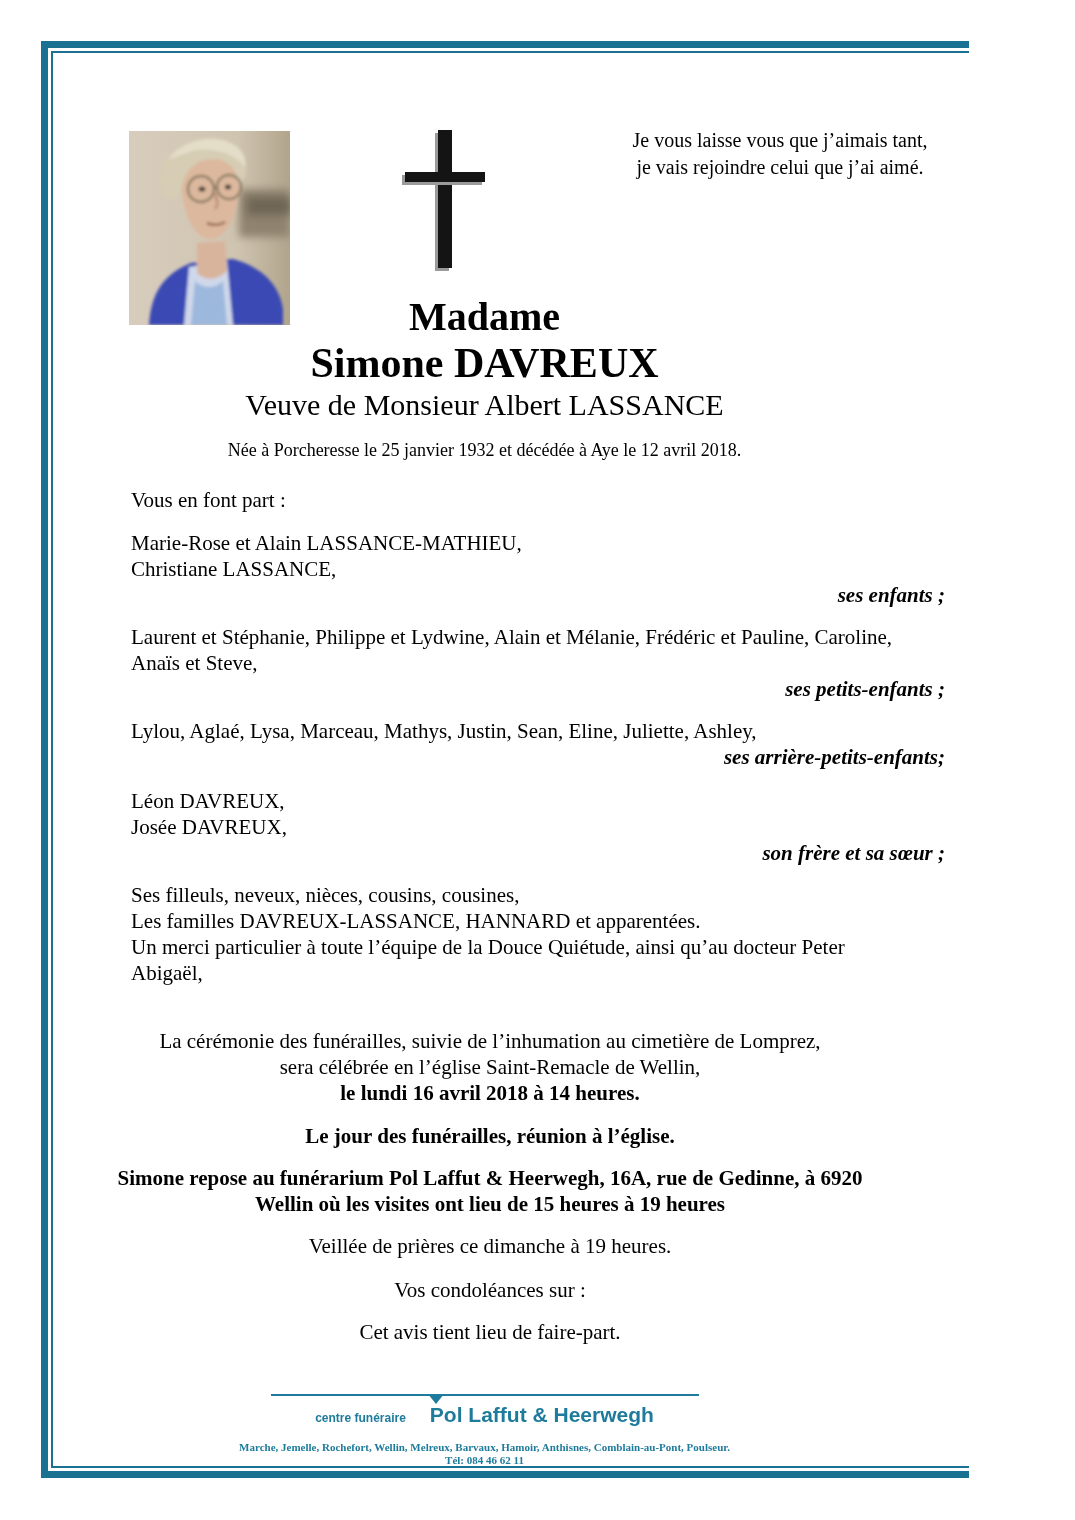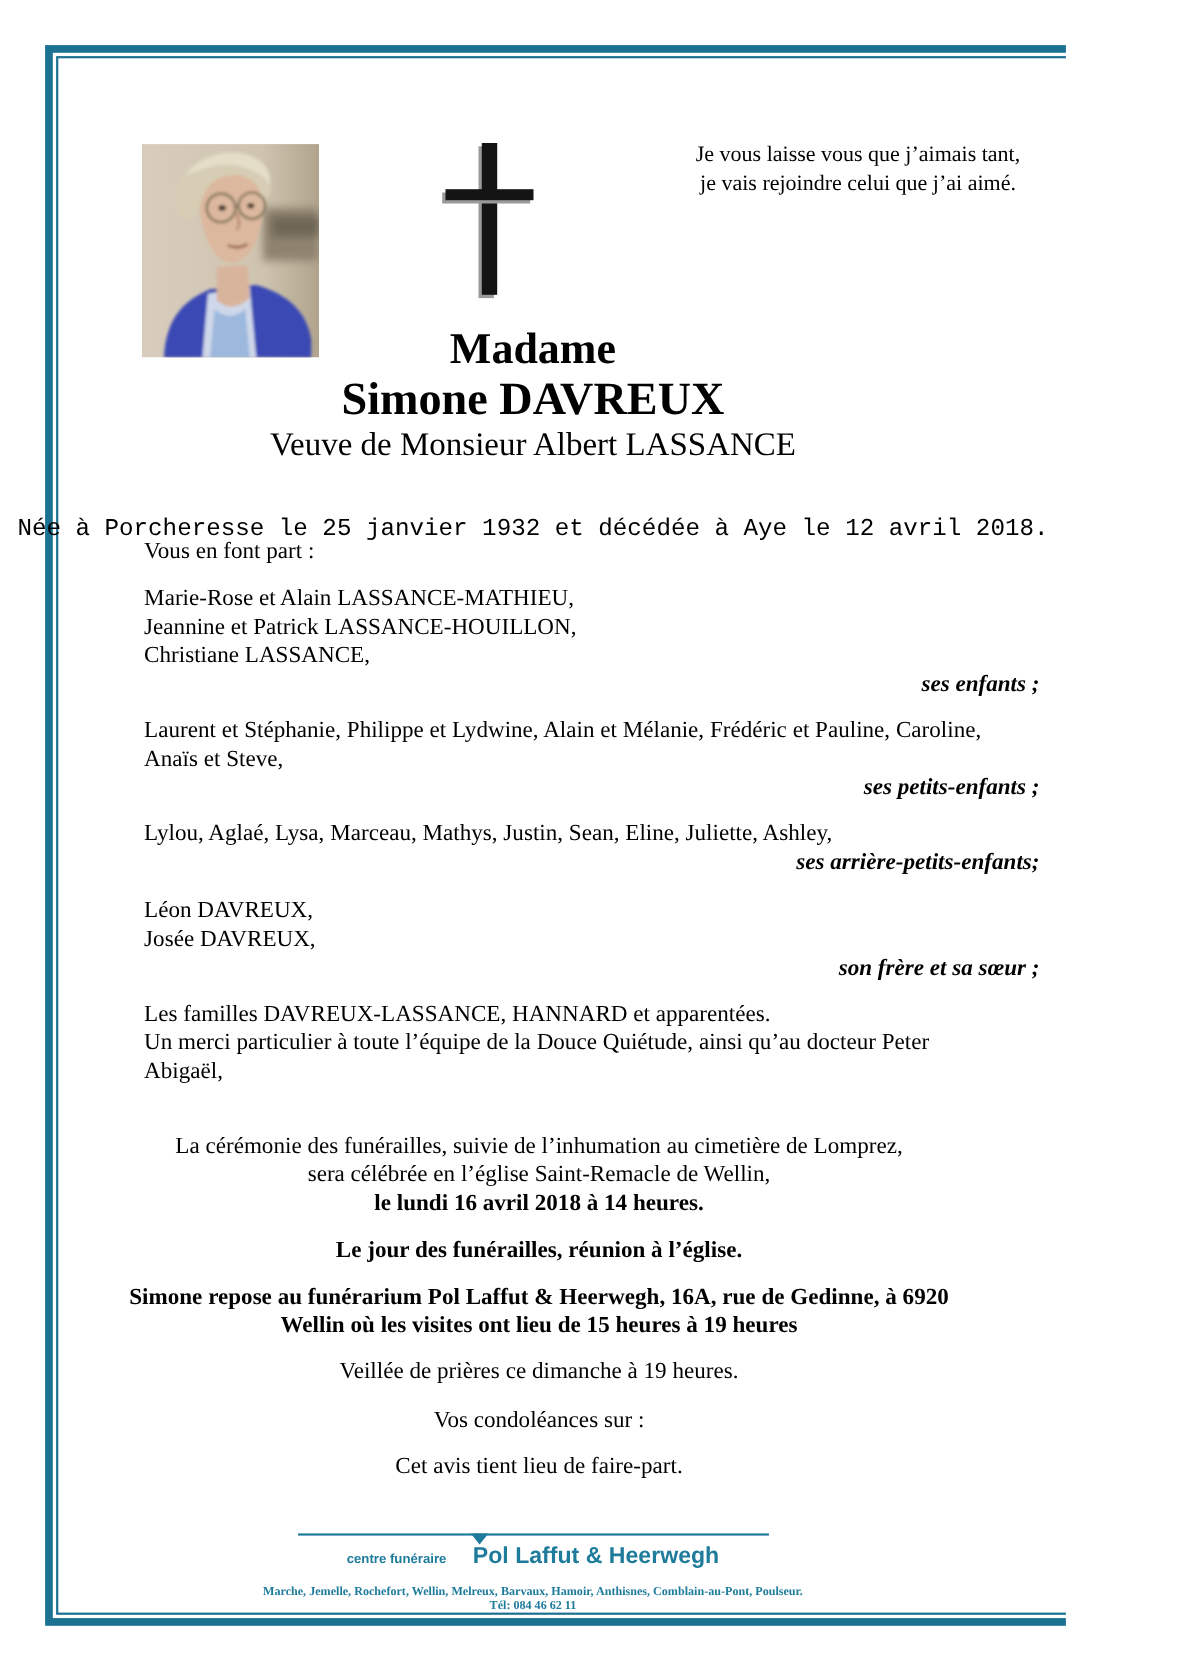--- a/index.html
+++ b/index.html
@@ -29,21 +29,21 @@
   .cross{position:absolute;left:405px;top:130px;width:80px;height:138px;}
   .cross .v{position:absolute;left:33px;top:0;width:14px;height:138px;background:#141414;box-shadow:-3px 3px 0 #9a9a9a;}
   .cross .h{position:absolute;left:0;top:42px;width:80px;height:10px;background:#141414;box-shadow:-3px 3px 0 #9a9a9a;}
   
   .quote{position:absolute;left:580px;top:127px;width:400px;text-align:center;font-size:20px;line-height:27px;}
   
   .title-line{position:absolute;left:0;right:0;text-align:center;}
   .t-madame{top:293px;font-size:40px;font-weight:bold;}
   .t-name{top:339px;font-size:42px;font-weight:bold;}
   .t-veuve{top:388px;font-size:30px;}
-  .t-birth{top:468px;font-size:22px;font-family:Liberation Mono, monospace;}
+  .t-birth{top:440px;font-size:18px;}
   
   .family{position:absolute;left:131px;top:487px;width:814px;font-size:21px;line-height:26px;}
   .family .intro{margin-bottom:17px;}
   .family .label{text-align:right;font-weight:bold;font-style:italic;margin-bottom:16px;}
   .family .label.sib-gap{margin-bottom:16px;}
   .family .gap18{margin-bottom:18px;}
   
   .ceremony{position:absolute;left:0;right:0;top:1028px;text-align:center;font-size:21px;line-height:26px;margin-left:11px;}
   .bold{font-weight:bold;}
   .ceremony .reunion{margin-top:17px;}
@@ -128,35 +128,35 @@
 
   <div class="title-line t-madame">Madame</div>
   <div class="title-line t-name">Simone DAVREUX</div>
   <div class="title-line t-veuve">Veuve de Monsieur Albert LASSANCE</div>
   <div class="title-line t-birth">Née à Porcheresse le 25 janvier 1932 et décédée à Aye le 12 avril 2018.</div>
 
   <div class="family">
     <div class="intro">Vous en font part :</div>
 
     <div>Marie-Rose et Alain LASSANCE-MATHIEU,</div>
-    <div>Jeannine et Patrick LASSANCE-HOUILLON,</div>
     <div>Christiane LASSANCE,</div>
     <div class="label">ses enfants ;</div>
 
     <div>Laurent et Stéphanie, Philippe et Lydwine, Alain et Mélanie, Frédéric et Pauline, Caroline,</div>
     <div>Anaïs et Steve,</div>
     <div class="label">ses petits-enfants ;</div>
 
     <div>Lylou, Aglaé, Lysa, Marceau, Mathys, Justin, Sean, Eline, Juliette, Ashley,</div>
     <div class="label gap18">ses arrière-petits-enfants;</div>
 
     <div>Léon DAVREUX,</div>
     <div>Josée DAVREUX,</div>
     <div class="label sib-gap">son frère et sa sœur ;</div>
 
+    <div>Ses filleuls, neveux, nièces, cousins, cousines,</div>
     <div>Les familles DAVREUX-LASSANCE, HANNARD et apparentées.</div>
     <div>Un merci particulier à toute l’équipe de la Douce Quiétude, ainsi qu’au docteur Peter</div>
     <div>Abigaël,</div>
   </div>
 
   <div class="ceremony">
     <div>La cérémonie des funérailles, suivie de l’inhumation au cimetière de Lomprez,</div>
     <div>sera célébrée en l’église Saint-Remacle de Wellin,</div>
     <div class="bold">le lundi 16 avril 2018 à 14 heures.</div>
 

